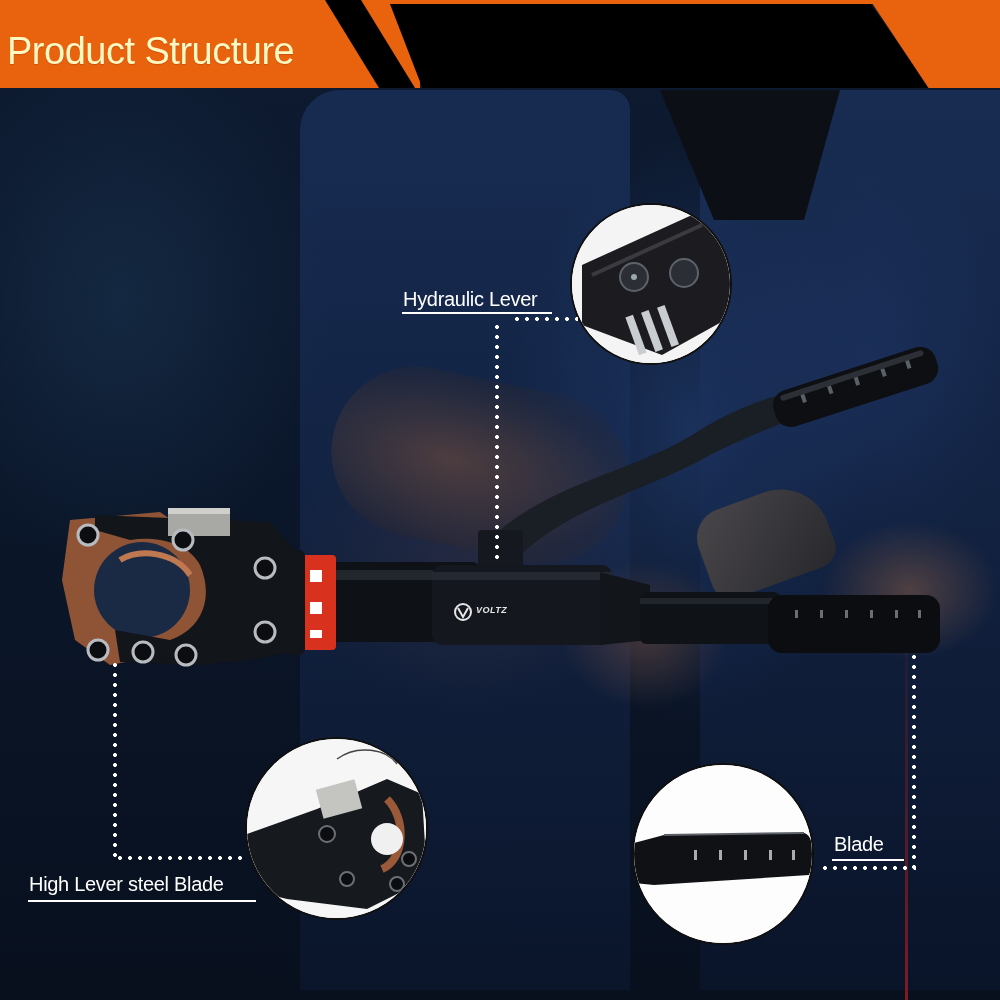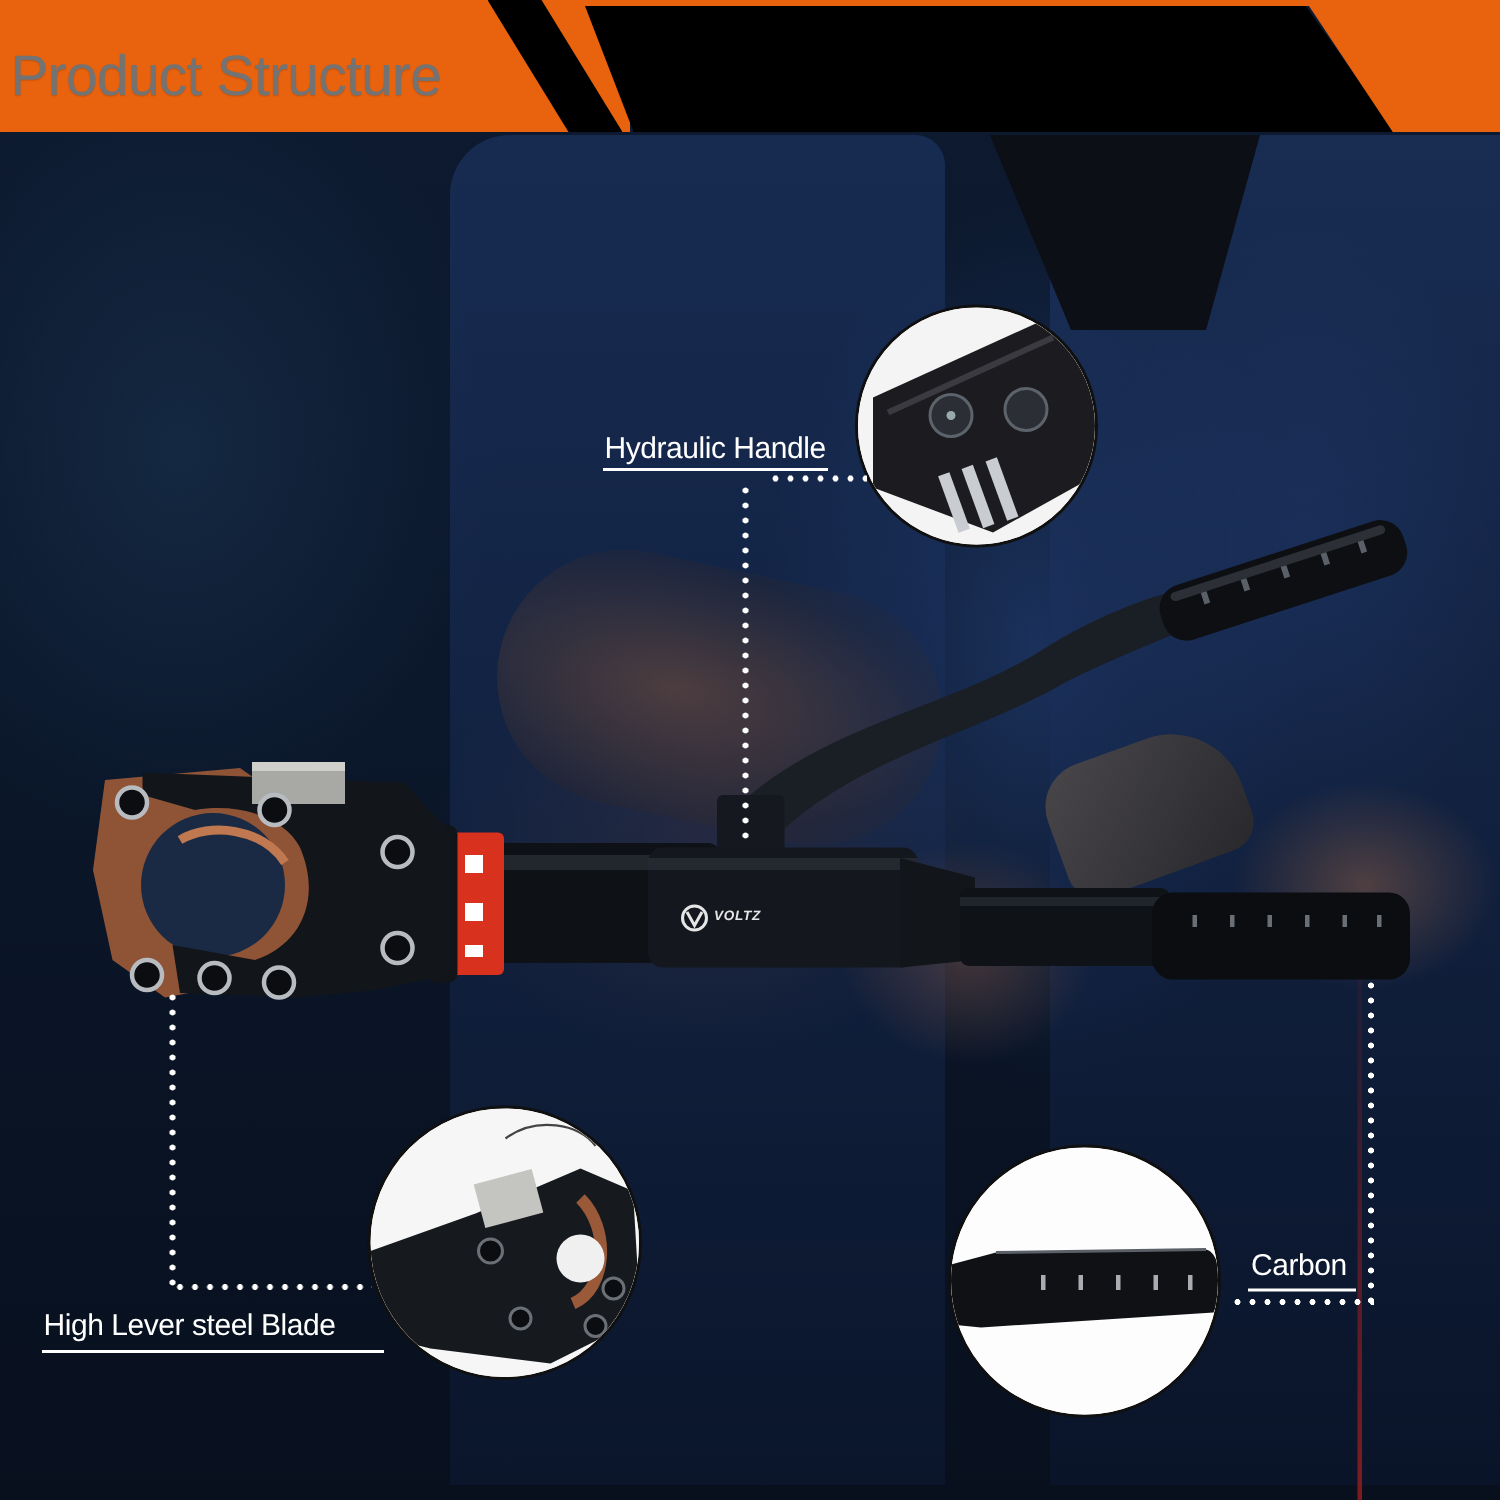--- a/index.html
+++ b/index.html
@@ -78,21 +78,21 @@
     background: #000;
     clip-path: polygon(0 0, 89% 0, 100% 100%, 6% 100%);
   }
   .header-orange-right {
     position: absolute; left: 870px; top: 0; width: 130px; height: 88px;
     background: #e9620e;
     clip-path: polygon(0 0, 100% 0, 100% 100%, 45% 100%);
   }
   .header-title {
     position: absolute; left: 7px; top: 30px;
-    font-size: 38px; font-weight: normal; color: #737373; letter-spacing: -0.5px;
+    font-size: 38px; font-weight: normal; color: #fef9c3; letter-spacing: -0.5px;
     text-shadow: 0 1px 1px rgba(0,0,0,0.15);
   }
 
   
   .callout-label {
     position: absolute; color: #fff; font-size: 20px; white-space: nowrap;
     letter-spacing: -0.3px;
   }
   .callout-underline { position: absolute; height: 2px; background: #fff; }
   .dots-h, .dots-v { position: absolute; }
@@ -210,21 +210,21 @@
       <circle cx="62" cy="72" r="14" fill="#2b2e34" stroke="#5d636b" stroke-width="2"></circle>
       <circle cx="62" cy="72" r="3" fill="#9aa"></circle>
       <circle cx="112" cy="68" r="14" fill="#2b2e34" stroke="#5d636b" stroke-width="2"></circle>
       <g fill="#c9ccd0">
         <rect x="60" y="110" width="8" height="40" transform="rotate(-20 64 130)"></rect>
         <rect x="76" y="105" width="8" height="42" transform="rotate(-20 80 126)"></rect>
         <rect x="92" y="100" width="8" height="42" transform="rotate(-20 96 121)"></rect>
       </g>
     </svg>
   </div>
-  <div class="callout-label" style="left:403px;top:288px;">Hydraulic Handle</div>
+  <div class="callout-label" style="left:403px;top:288px;">Hydraulic Lever</div>
   <div class="callout-underline" style="left:402px;top:312px;width:150px;"></div>
   <div class="dots-h" style="left:512px;top:317px;width:66px;"></div>
   <div class="dots-v" style="left:495px;top:322px;height:242px;"></div>
 </div>
 
 <div>
   <div class="zoom-circle" style="left:245px;top:737px;width:183px;height:183px;">
     <svg width="183" height="183" viewBox="0 0 183 183">
       <rect width="183" height="183" fill="#f6f6f6"></rect>
       <path d="M90 20 C110 5 140 10 150 25" stroke="#444" stroke-width="1.5" fill="none"></path>
@@ -256,15 +256,15 @@
         <rect x="85" y="85" width="3" height="10"></rect>
         <rect x="110" y="85" width="3" height="10"></rect>
         <rect x="135" y="85" width="3" height="10"></rect>
         <rect x="158" y="85" width="3" height="10"></rect>
       </g>
       <path d="M30 70 L170 68" stroke="#5b6068" stroke-width="2"></path>
     </svg>
   </div>
   <div class="dots-v" style="left:912px;top:652px;height:220px;"></div>
   <div class="dots-h" style="left:820px;top:866px;width:96px;"></div>
-  <div class="callout-label" style="left:834px;top:833px;">Carbon</div>
+  <div class="callout-label" style="left:834px;top:833px;">Blade</div>
   <div class="callout-underline" style="left:832px;top:859px;width:72px;"></div>
 </div>
 
 </body></html>

